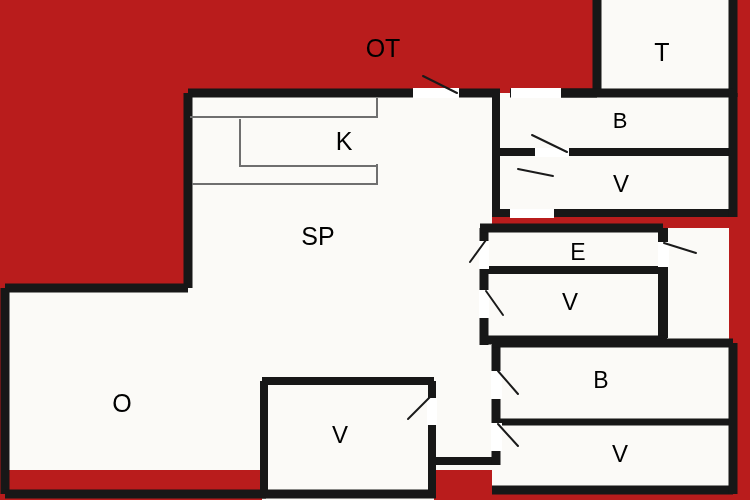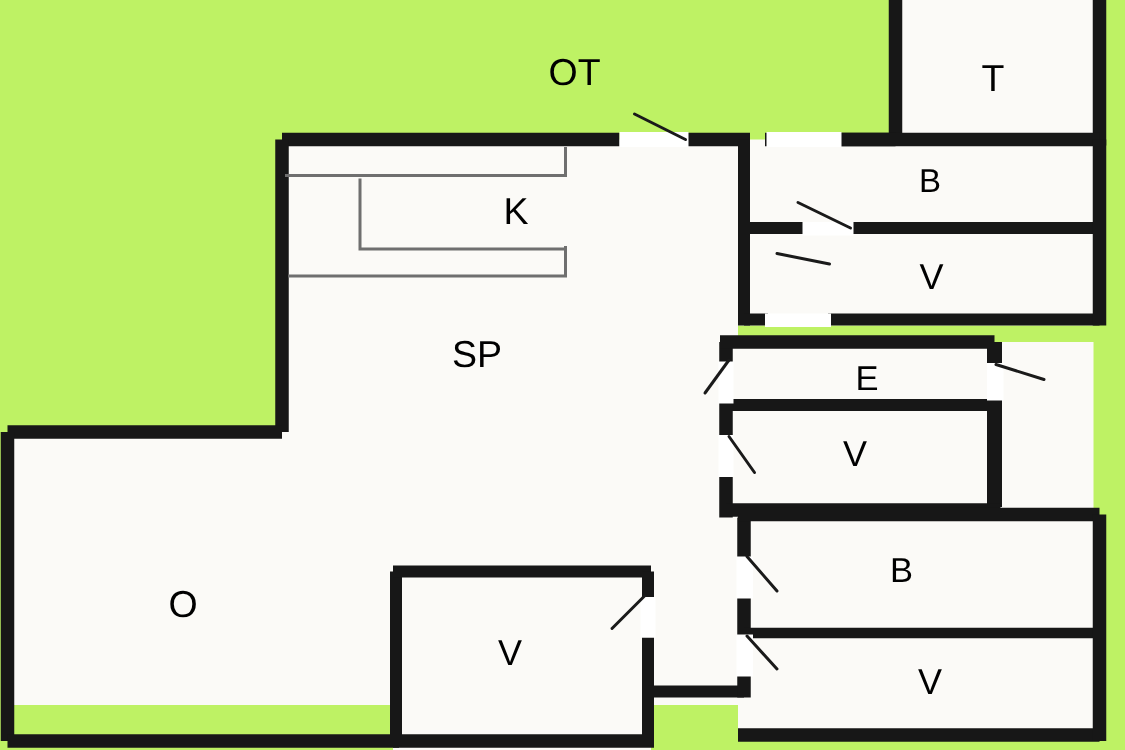--- a/index.html
+++ b/index.html
@@ -8,21 +8,21 @@
     padding: 0;
     background: #ffffff;
   }
   body {
     font-family: "Liberation Sans", sans-serif;
   }
   #floorplan-root {
     position: relative;
     width: 750px;
     height: 500px;
-    background: #bef264;
+    background: #b91c1c;
     overflow: hidden;
   }
   #floorplan-svg {
     display: block;
     width: 750px;
     height: 500px;
   }
   .room-label {
     font-family: "Liberation Sans", sans-serif;
     font-weight: 400;

